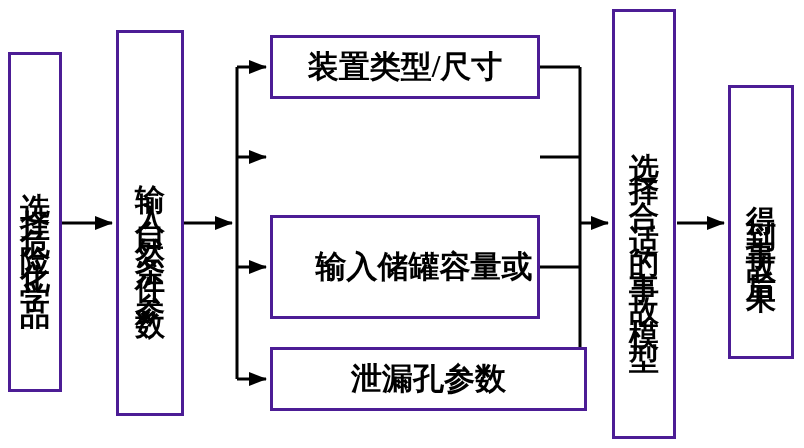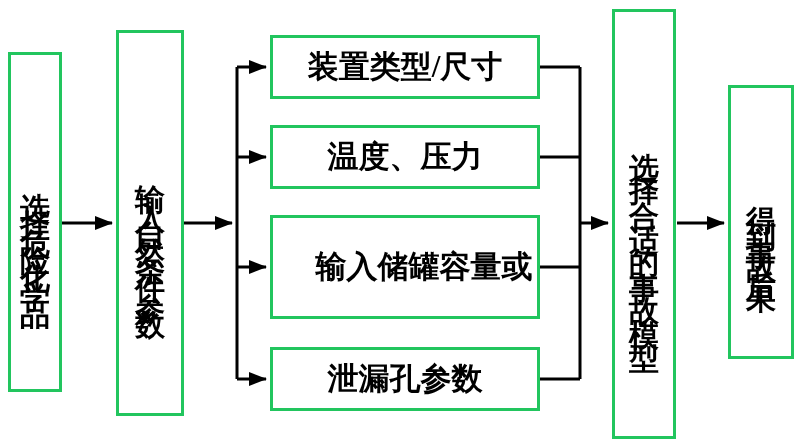--- a/index.html
+++ b/index.html
@@ -17,21 +17,21 @@
     overflow: hidden;
   }
   #connectors {
     position: absolute;
     left: 0;
     top: 0;
   }
   .node {
     position: absolute;
     box-sizing: border-box;
-    border: 3px solid #22c55e;
+    border: 3px solid #4c1d95;
     background: #ffffff;
     display: flex;
     align-items: center;
     justify-content: center;
     text-align: center;
     font-weight: 700;
   }
   .node .label {
     font-size: 31px;
     line-height: 1.32;
@@ -45,21 +45,21 @@
   .ls16 { letter-spacing: 16px; margin-inline-end: -16px; }
   .ls18 { letter-spacing: 18px; margin-inline-end: -18px; }
   .ls24 { letter-spacing: 24px; margin-inline-end: -24px; }
 
   
   #n-select { left: 8px;   top: 52px;  width: 54px;  height: 340px; }
   #n-input  { left: 116px; top: 30px;  width: 68px;  height: 386px; }
   #n-device { left: 270px; top: 35px;  width: 270px; height: 64px; }
   #n-temp   { left: 270px; top: 125px; width: 270px; height: 64px; }
   #n-tank   { left: 270px; top: 215px; width: 270px; height: 104px; padding-left: 38px; }
-  #n-leak   { left: 270px; top: 347px; width: 270px; height: 64px; }
+  #n-leak   { left: 270px; top: 347px; width: 317px; height: 64px; }
   #n-model  { left: 612px; top: 9px;   width: 64px;  height: 430px; }
   #n-result { left: 728px; top: 85px;  width: 66px;  height: 274px; }
 </style>
 </head>
 <body>
 
 <div id="canvas">
 
   <svg id="connectors" width="804" height="448" viewBox="0 0 804 448">
     <defs>
@@ -90,23 +90,20 @@
   </div>
 
   <div id="n-input" class="node vertical">
     <span class="label ls18">输入自然条件参数</span>
   </div>
 
   <div id="n-device" class="node">
     <span class="label">装置类型/尺寸</span>
   </div>
 
-  <div id="n-temp" class="node">
-    <span class="label">温度、压力</span>
-  </div>
 
   <div id="n-tank" class="node">
     <span class="label">
       <span>输入储罐容量或</span><br>
     </span>
   </div>
 
   <div id="n-leak" class="node">
     <span class="label">泄漏孔参数</span>
   </div>

